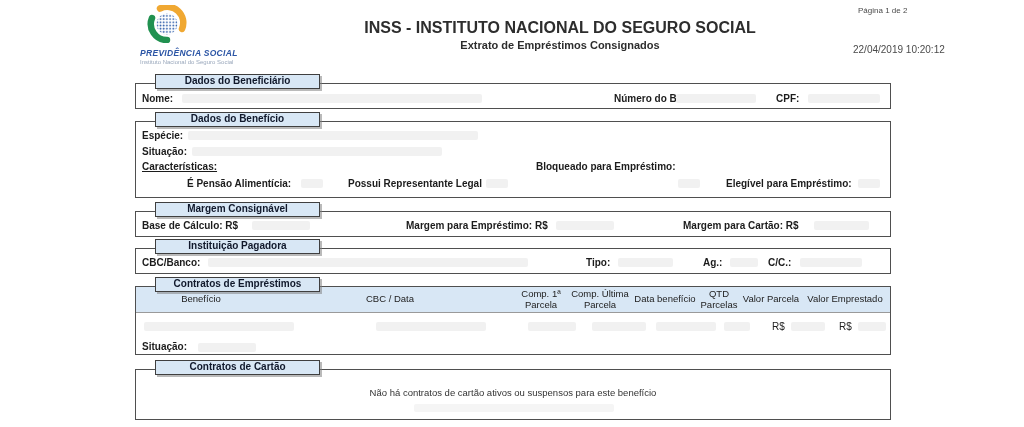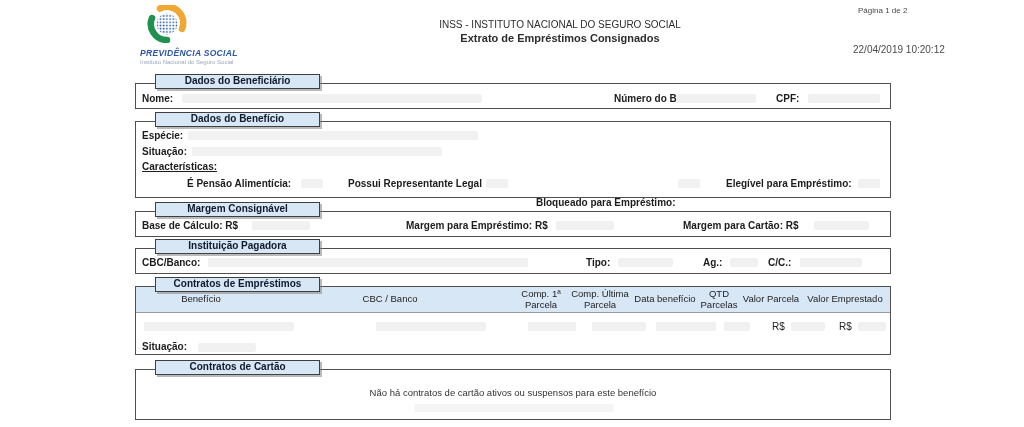--- a/index.html
+++ b/index.html
@@ -6,21 +6,21 @@
   body{
     width:1024px;height:427px;background:#ffffff;position:relative;
     font-family:"Liberation Sans", sans-serif;color:#1c1c1c;overflow:hidden;
   }
   .abs{position:absolute;}
   
   .logo-wrap{left:140px;top:5px;width:126px;text-align:left;}
   .logo-name{font-size:8.5px;font-weight:bold;font-style:italic;color:#2b55a5;letter-spacing:.3px;margin-top:1px;}
   .logo-sub{font-size:6px;color:#9aa8bc;margin-top:1px;}
   .title-block{left:310px;top:19px;width:500px;text-align:center;}
-  .title-l1{font-size:10px;font-weight:normal;color:#2d2d2d;}
+  .title-l1{font-size:16px;font-weight:bold;color:#2d2d2d;}
   .title-l2{font-size:11px;font-weight:bold;color:#2d2d2d;margin-top:2px;}
   .page-num{left:858px;top:6px;font-size:8px;color:#4a4a4a;}
   .datetime{left:853px;top:44px;font-size:10px;color:#4a4a4a;}
   
   .section{position:absolute;left:135px;width:756px;border:1.5px solid #4f4f4f;background:#fff;box-sizing:border-box;}
   .tab{position:absolute;left:155px;width:165px;height:15px;background:#d8e7f5;border:1.5px solid #3f3f3f;
        box-shadow:2px 2px 0 rgba(130,130,130,.55);box-sizing:border-box;text-align:center;
        font-size:10px;line-height:12px;font-weight:bold;color:#10182b;z-index:3;}
   .lbl{position:absolute;font-size:10px;font-weight:bold;color:#1c1c1c;white-space:nowrap;}
   .lbl.u{text-decoration:underline;}
@@ -76,21 +76,21 @@
 <div class="section" style="top:121px;height:77px;">
   <span class="lbl" style="left:6px;top:8px;">Espécie:</span>
   <span class="redacted" style="left:52px;top:9px;width:290px;"></span>
   <span class="lbl" style="left:6px;top:24px;">Situação:</span>
   <span class="redacted" style="left:56px;top:25px;width:250px;"></span>
   <span class="lbl u" style="left:6px;top:39px;">Características:</span>
   <span class="lbl" style="left:51px;top:56px;">É Pensão Alimentícia:</span>
   <span class="redacted" style="left:165px;top:57px;width:22px;"></span>
   <span class="lbl" style="left:212px;top:56px;">Possui Representante Legal</span>
   <span class="redacted" style="left:350px;top:57px;width:22px;"></span>
-  <span class="lbl" style="left:400px;top:39px;margin-top:36px;">Bloqueado para Empréstimo:</span>
+  <span class="lbl" style="left:400px;top:39px;">Bloqueado para Empréstimo:</span>
   <span class="redacted" style="left:542px;top:57px;width:22px;"></span>
   <span class="lbl" style="left:590px;top:56px;">Elegível para Empréstimo:</span>
   <span class="redacted" style="left:722px;top:57px;width:22px;"></span>
 </div>
 
 <div class="tab" style="top:202px;">Margem Consignável</div>
 <div class="section" style="top:211px;height:26px;">
   <span class="lbl" style="left:6px;top:8px;">Base de Cálculo: R$</span>
   <span class="redacted" style="left:116px;top:9px;width:58px;"></span>
   <span class="lbl" style="left:270px;top:8px;">Margem para Empréstimo: R$</span>
@@ -108,21 +108,21 @@
   <span class="lbl" style="left:567px;top:8px;">Ag.:</span>
   <span class="redacted" style="left:594px;top:9px;width:28px;"></span>
   <span class="lbl" style="left:632px;top:8px;">C/C.:</span>
   <span class="redacted" style="left:664px;top:9px;width:62px;"></span>
 </div>
 
 <div class="tab" style="top:277px;">Contratos de Empréstimos</div>
 <div class="section" style="top:286px;height:69px;">
   <div class="loan-head">
     <span class="col c1">Benefício</span>
-    <span class="col c2">CBC / Banco</span>
+    <span class="col c2">CBC / Data</span>
     <span class="col c3">Comp. 1ª Parcela</span>
     <span class="col c4">Comp. Última Parcela</span>
     <span class="col c5">Data benefício</span>
     <span class="col c6">QTD Parcelas</span>
     <span class="col c7">Valor Parcela</span>
     <span class="col c8">Valor Emprestado</span>
   </div>
   <div class="loan-body">
     <span class="redacted" style="left:8px;top:9px;width:150px;"></span>
     <span class="redacted" style="left:240px;top:9px;width:110px;"></span>

